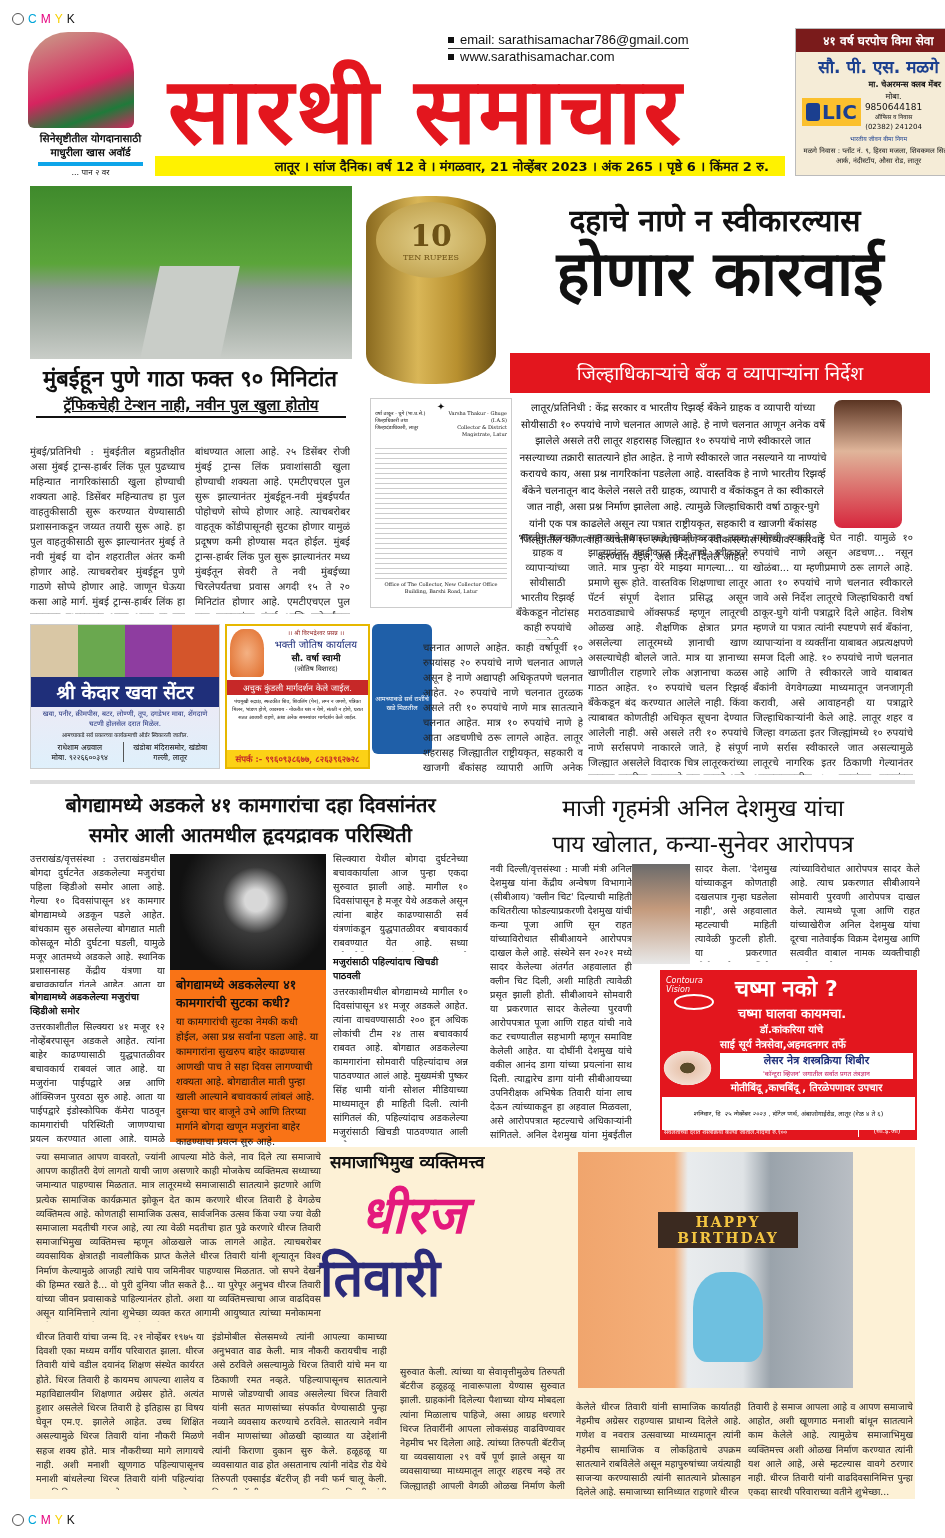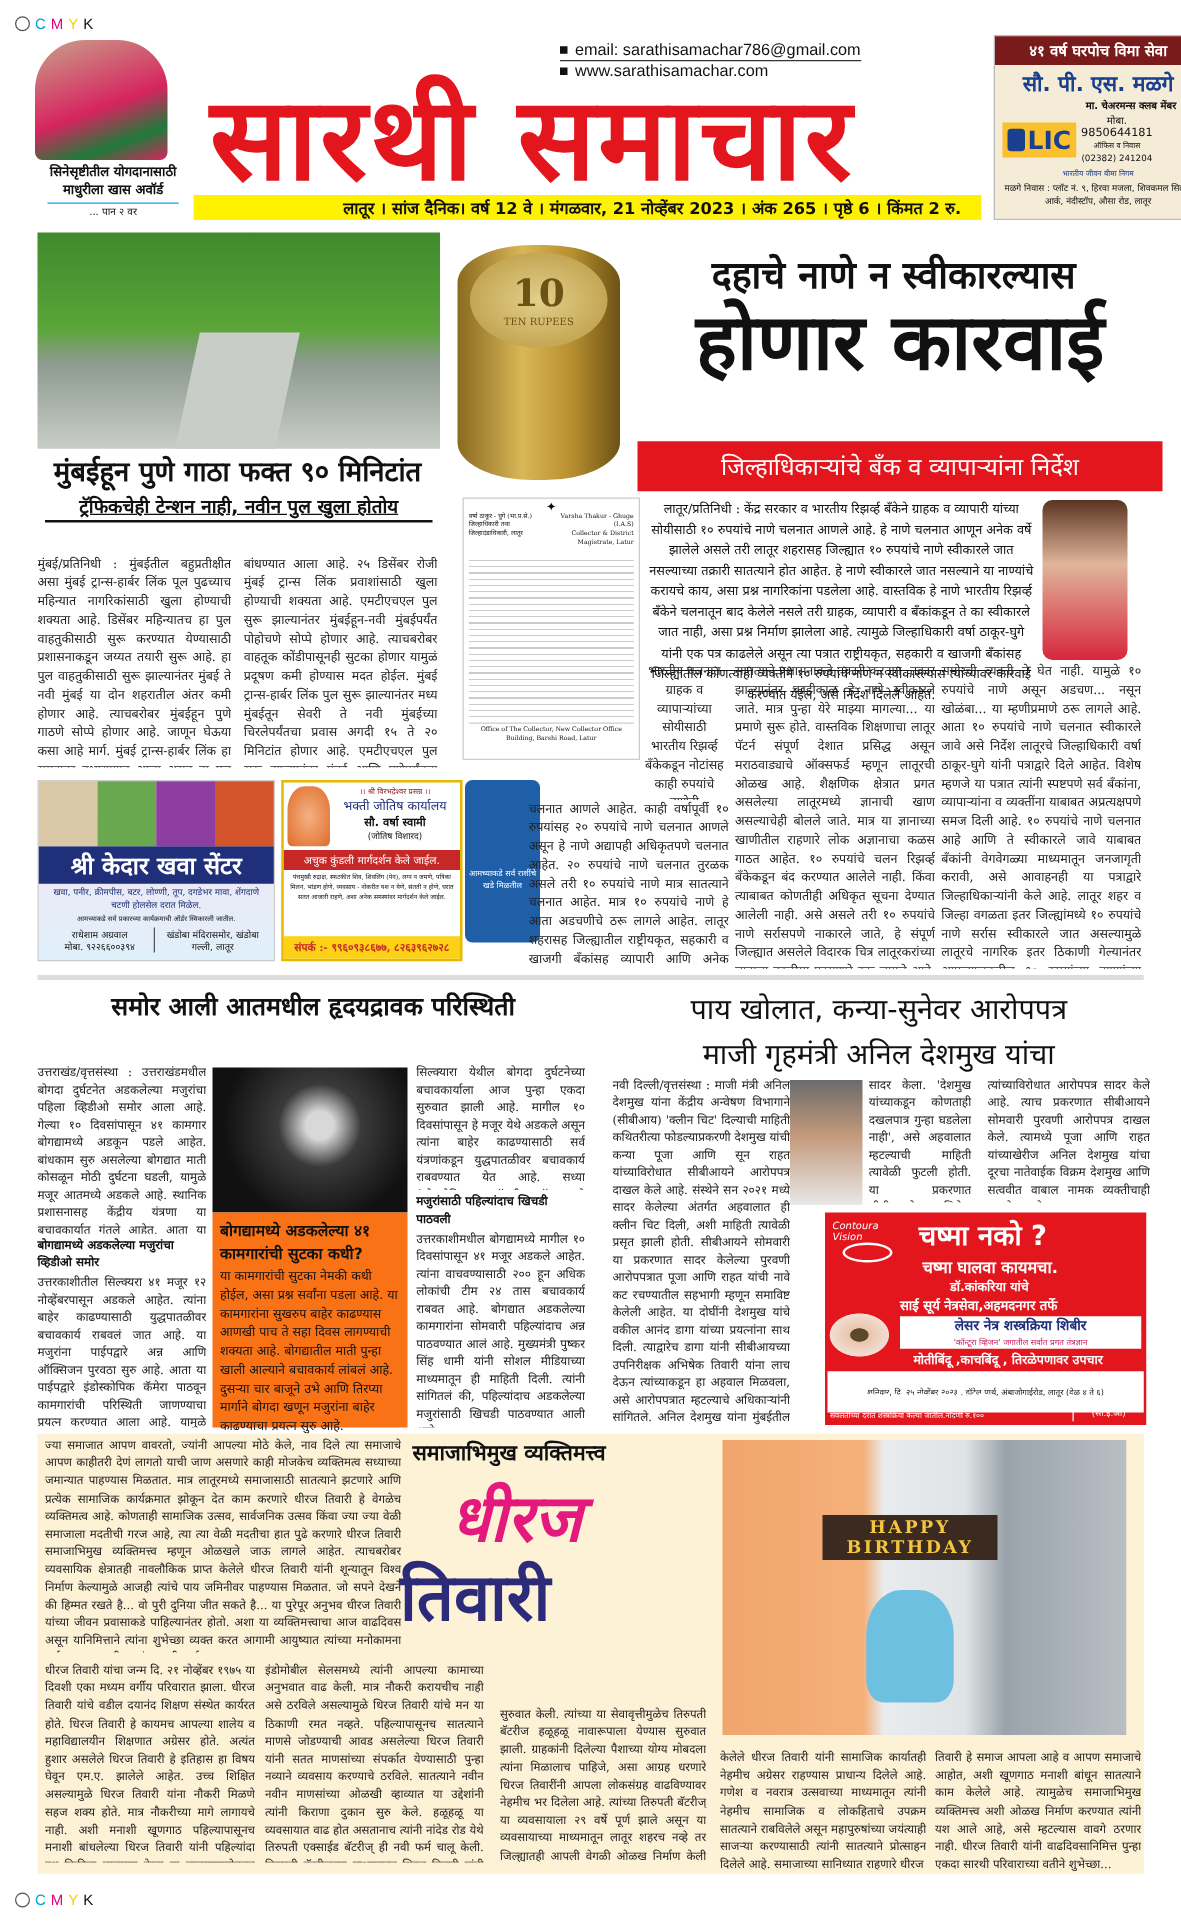--- a/index.html
+++ b/index.html
@@ -37,21 +37,21 @@
   <span class="c">C</span>
     <span class="m">M</span>
     <span class="y">Y</span>
     <span class="k">K</span>
 </div>
 
 <div class="abs" style="left:28px;top:32px;width:106px;height:96px;background:linear-gradient(160deg,#c9a28a 0%,#d6245f 55%,#1f7a3a 80%,#d6245f 100%);border-radius:40px 40px 6px 6px"></div>
 <div class="abs" style="left:28px;top:131px;width:125px;text-align:center;font-family:'DejaVu Sans',sans-serif;font-size:10.5px;line-height:14px;font-weight:bold">
   <div>सिनेसृष्टीतील योगदानासाठी</div>
   <div>माधुरीला खास अवॉर्ड</div>
-  <div style="border-top:1px solid #0ea5e9;margin:3px 10px 0;font-size:8px;font-weight:normal">... पान २ वर</div>
+  <div style="border-top:4px solid #0ea5e9;margin:3px 10px 0;font-size:8px;font-weight:normal">... पान २ वर</div>
 </div>
 
 <div class="abs contact" style="left:448px;top:32px">
   <div class="row" style="border-bottom:1px solid #333">
       <span class="sq"></span>
       <span>email: sarathisamachar786@gmail.com</span>
     </div>
   <div class="row">
       <span class="sq"></span>
       <span>www.sarathisamachar.com</span>
@@ -157,37 +157,38 @@
 <div class="abs" style="left:518px;top:400px;width:310px;font-size:10.2px;line-height:16.5px;text-align:center">लातूर/प्रतिनिधी : केंद्र सरकार व भारतीय रिझर्व्ह बँकेने ग्राहक व व्यापारी यांच्या सोयीसाठी १० रुपयांचे नाणे चलनात आणले आहे. हे नाणे चलनात आणून अनेक वर्षे झालेले असले तरी लातूर शहरासह जिल्ह्यात १० रुपयांचे नाणे स्वीकारले जात नसल्याच्या तक्रारी सातत्याने होत आहेत. हे नाणे स्वीकारले जात नसल्याने या नाण्यांचे करायचे काय, असा प्रश्न नागरिकांना पडलेला आहे. वास्तविक हे नाणे भारतीय रिझर्व्ह बँकेने चलनातून बाद केलेले नसले तरी ग्राहक, व्यापारी व बँकांकडून ते का स्वीकारले जात नाही, असा प्रश्न निर्माण झालेला आहे. त्यामुळे जिल्हाधिकारी वर्षा ठाकूर-घुगे यांनी एक पत्र काढलेले असून त्या पत्रात राष्ट्रीयकृत, सहकारी व खाजगी बँकांसह जिल्ह्यातील कोणत्याही व्यक्तीने १० रुपयांचे नाणे न स्वीकारल्यास त्यांच्यावर कारवाई करण्यात येईल, असे निर्देश दिलेले आहेत.</div>
 <div class="abs" style="left:834px;top:400px;width:68px;height:128px;border-radius:8px;background:linear-gradient(180deg,#5a3422 0%,#e0b59a 40%,#d7263d 100%)"></div>
 <div class="abs body-text" style="left:515px;top:530px;width:65px;height:110px;overflow:hidden;text-align:center">भारतीय चलनात ग्राहक व व्यापाऱ्यांच्या सोयीसाठी भारतीय रिझर्व्ह बँकेकडून नोटांसह काही रुपयांचे नाणेही</div>
 <div class="abs body-text" style="left:423px;top:640px;width:160px;height:135px;overflow:hidden">चलनात आणले आहेत. काही वर्षापूर्वी १० रुपयांसह २० रुपयांचे नाणे चलनात आणले असून हे नाणे अद्यापही अधिकृतपणे चलनात आहेत. २० रुपयांचे नाणे चलनात तुरळक असले तरी १० रुपयांचे नाणे मात्र सातत्याने चलनात आहेत. मात्र १० रुपयांचे नाणे हे आता अडचणीचे ठरू लागले आहेत. लातूर शहरासह जिल्ह्यातील राष्ट्रीयकृत, सहकारी व खाजगी बँकांसह व्यापारी आणि अनेक व्यक्ती दैनंदिन चलनात १० रुपयांचे नाणे स्वीकारत नाहीत. याबाबत १० रुपयांचे नाणे ज्यांकडे आहेत ते</div>
 <div class="abs body-text" style="left:588px;top:530px;width:160px;height:245px;overflow:hidden">सातत्याने प्रशासनाकडे तक्रारी करतात. तक्रार झाल्यानंतर काहीकाळ हे नाणे स्वीकारले जाते. मात्र पुन्हा येरे माझ्या मागल्या... या प्रमाणे सुरू होते. वास्तविक शिक्षणाचा लातूर पॅटर्न संपूर्ण देशात प्रसिद्ध असून मराठवाड्याचे ऑक्सफर्ड म्हणून लातूरची ओळख आहे. शैक्षणिक क्षेत्रात प्रगत असलेल्या लातूरमध्ये ज्ञानाची खाण असल्याचेही बोलले जाते. मात्र या ज्ञानाच्या खाणीतील राहणारे लोक अज्ञानाचा कळस गाठत आहेत. १० रुपयांचे चलन रिझर्व्ह बँकेकडून बंद करण्यात आलेले नाही. किंवा त्याबाबत कोणतीही अधिकृत सूचना देण्यात आलेली नाही. असे असले तरी १० रुपयांचे नाणे सर्रासपणे नाकारले जाते, हे संपूर्ण जिल्ह्यात असलेले विदारक चित्र लातूरकरांच्या ज्ञानाला काळीमा फासणारे ठरू लागले आहे. काही व्यापारी किंवा व्यक्ति १० रुपयांचे नाणे विनातक्रार स्वीकारताना पाहण्यास मिळतात. मात्र त्याच व्यापाऱ्यांकडून हे नाणे चलनात फिरवण्यासाठी देऊ केले तर</div>
 <div class="abs body-text" style="left:753px;top:530px;width:160px;height:245px;overflow:hidden">समोरची व्यक्ती ते घेत नाही. यामुळे १० रुपयांचे नाणे असून अडचण... नसून खोळंबा... या म्हणीप्रमाणे ठरू लागले आहे. आता १० रुपयांचे नाणे चलनात स्वीकारले जावे असे निर्देश लातूरचे जिल्हाधिकारी वर्षा ठाकूर-घुगे यांनी पत्राद्वारे दिले आहेत. विशेष म्हणजे या पत्रात त्यांनी स्पष्टपणे सर्व बँकांना, व्यापाऱ्यांना व व्यक्तींना याबाबत अप्रत्यक्षपणे समज दिली आहे. १० रुपयांचे नाणे चलनात आहे आणि ते स्वीकारले जावे याबाबत बँकांनी वेगवेगळ्या माध्यमातून जनजागृती करावी, असे आवाहनही या पत्राद्वारे जिल्हाधिकाऱ्यांनी केले आहे. लातूर शहर व जिल्हा वगळता इतर जिल्ह्यांमध्ये १० रुपयांचे नाणे सर्रास स्वीकारले जात असल्यामुळे लातूरचे नागरिक इतर ठिकाणी गेल्यानंतर आपल्याजवळील १० रुपयांच्या नाण्यांच्या माध्यमातून व्यवहार करतात. मात्र आता जिल्हाधिकाऱ्यांनी निर्देश दिल्यामुळे लातूरच्या नागरिकांनाही लातुरातच १० रुपयांच्या नाण्यांच्या माध्यमातून व्यवहार करता येणार आहे.</div>
 
 <div class="abs hr" style="left:30px;top:780px;width:885px"></div>
 
 <div class="abs headline" style="left:28px;top:790px;width:445px;font-size:20px;text-align:center;line-height:30px">
+  <div>बोगद्यामध्ये अडकले ४१ कामगारांचा दहा दिवसांनंतर</div>
   <div>समोर आली आतमधील हृदयद्रावक परिस्थिती</div>
 </div>
 <div class="abs body-text" style="left:30px;top:852px;width:135px;height:135px;overflow:hidden;font-size:9.5px;line-height:14px">उत्तराखंड/वृत्तसंस्था : उत्तराखंडमधील बोगदा दुर्घटनेत अडकलेल्या मजुरांचा पहिला व्हिडीओ समोर आला आहे. गेल्या १० दिवसांपासून ४१ कामगार बोगद्यामध्ये अडकून पडले आहेत. बांधकाम सुरु असलेल्या बोगद्यात माती कोसळून मोठी दुर्घटना घडली, यामुळे मजूर आतमध्ये अडकले आहे. स्थानिक प्रशासनासह केंद्रीय यंत्रणा या बचावकार्यात गुंतले आहेत. आता या मजुरांचा पहिला व्हिडीओ समोर आला आहे.</div>
 <div class="abs" style="left:30px;top:990px;width:135px;font-size:9.5px;font-weight:bold;line-height:14px">बोगद्यामध्ये अडकलेल्या मजुरांचा व्हिडीओ समोर</div>
 <div class="abs body-text" style="left:30px;top:1020px;width:135px;height:122px;overflow:hidden;font-size:9.5px;line-height:14px">उत्तरकाशीतील सिल्क्यरा ४१ मजूर १२ नोव्हेंबरपासून अडकले आहेत. त्यांना बाहेर काढण्यासाठी युद्धपातळीवर बचावकार्य राबवलं जात आहे. या मजुरांना पाईपद्वारे अन्न आणि ऑक्सिजन पुरवठा सुरु आहे. आता या पाईपद्वारे इंडोस्कोपिक कॅमेरा पाठवून कामगारांची परिस्थिती जाणण्याचा प्रयत्न करण्यात आला आहे. यामुळे बोगद्याच्या आतील मजुरांची परिस्थिती समोर आली आहे.</div>
 <div class="abs" style="left:170px;top:854px;width:156px;height:116px;background:radial-gradient(circle at 55% 40%,#d8d8d8 0 10%,#3a3a3a 30%,#111 70%)"></div>
 <div class="abs" style="left:170px;top:970px;width:156px;height:172px;background:#f97316;padding:6px">
   <div style="font-family:'DejaVu Sans',sans-serif;font-weight:bold;font-size:12.5px;line-height:18px">बोगद्यामध्ये अडकलेल्या ४१ कामगारांची सुटका कधी?</div>
   <div style="font-family:'DejaVu Sans',sans-serif;font-size:10px;line-height:15px;margin-top:2px">या कामगारांची सुटका नेमकी कधी होईल, असा प्रश्न सर्वांना पडला आहे. या कामगारांना सुखरुप बाहेर काढण्यास आणखी पाच ते सहा दिवस लागण्याची शक्यता आहे. बोगद्यातील माती पुन्हा खाली आल्याने बचावकार्य लांबलं आहे. दुसऱ्या चार बाजूने उभे आणि तिरप्या मार्गाने बोगदा खणून मजुरांना बाहेर काढण्याचा प्रयत्न सुरु आहे.</div>
 </div>
 <div class="abs body-text" style="left:333px;top:852px;width:135px;height:100px;overflow:hidden;font-size:9.5px;line-height:14px">सिल्क्यारा येथील बोगदा दुर्घटनेच्या बचावकार्याला आज पुन्हा एकदा सुरुवात झाली आहे. मागील १० दिवसांपासून हे मजूर येथे अडकले असून त्यांना बाहेर काढण्यासाठी सर्व यंत्रणांकडून युद्धपातळीवर बचावकार्य राबवण्यात येत आहे. सध्या एंडोस्कोपिक फ्लॅक्सी कॅमऱ्याद्वारे मजुरांना मदत केली जात आहे.</div>
 <div class="abs" style="left:333px;top:955px;width:135px;font-size:9.5px;font-weight:bold;line-height:14px">मजुरांसाठी पहिल्यांदाच खिचडी पाठवली</div>
 <div class="abs body-text" style="left:333px;top:985px;width:135px;height:157px;overflow:hidden;font-size:9.5px;line-height:14px">उत्तरकाशीमधील बोगद्यामध्ये मागील १० दिवसांपासून ४१ मजूर अडकले आहेत. त्यांना वाचवण्यासाठी २०० हून अधिक लोकांची टीम २४ तास बचावकार्य राबवत आहे. बोगद्यात अडकलेल्या कामगारांना सोमवारी पहिल्यांदाच अन्न पाठवण्यात आलं आहे. मुख्यमंत्री पुष्कर सिंह धामी यांनी सोशल मीडियाच्या माध्यमातून ही माहिती दिली. त्यांनी सांगितलं की, पहिल्यांदाच अडकलेल्या मजुरांसाठी खिचडी पाठवण्यात आली आहे.</div>
 
 <div class="abs" style="left:488px;top:790px;width:430px;font-family:'DejaVu Sans',sans-serif;font-size:23px;text-align:center;line-height:36px">
+  <div>माजी गृहमंत्री अनिल देशमुख यांचा</div>
   <div>पाय खोलात, कन्या-सुनेवर आरोपपत्र</div>
-  <div>माजी गृहमंत्री अनिल देशमुख यांचा</div>
 </div>
 <div class="abs body-text" style="left:490px;top:862px;width:142px;height:280px;overflow:hidden;font-size:9.5px;line-height:14px">नवी दिल्ली/वृत्तसंस्था : माजी मंत्री अनिल देशमुख यांना केंद्रीय अन्वेषण विभागाने (सीबीआय) 'क्लीन चिट' दिल्याची माहिती कथितरीत्या फोडल्याप्रकरणी देशमुख यांची कन्या पूजा आणि सून राहत यांच्याविरोधात सीबीआयने आरोपपत्र दाखल केले आहे. संस्थेने सन २०२१ मध्ये सादर केलेल्या अंतर्गत अहवालात ही क्लीन चिट दिली, अशी माहिती त्यावेळी प्रसृत झाली होती. सीबीआयने सोमवारी या प्रकरणात सादर केलेल्या पुरवणी आरोपपत्रात पूजा आणि राहत यांची नावे कट रचण्यातील सहभागी म्हणून समाविष्ट केलेली आहेत. या दोघींनी देशमुख यांचे वकील आनंद डागा यांच्या प्रयत्नांना साथ दिली. त्याद्वारेच डागा यांनी सीबीआयच्या उपनिरीक्षक अभिषेक तिवारी यांना लाच देऊन त्यांच्याकडून हा अहवाल मिळवला, असे आरोपपत्रात म्हटल्याचे अधिकाऱ्यांनी सांगितले. अनिल देशमुख यांना मुंबईतील हॉटेलमालक आणि बारचालकांकडून खंडणी गोळा करण्यास सांगितले होते, असा आरोप मुंबईचे माजी पोलीस आयुक्त परमबीरसिंह यांनी केला होता. त्या आरोपांच्या तपास करण्याचा आदेश मुंबई उच्च न्यायालयाने सीबीआयला दिला होता. या तपासाचा अहवाल सीबीआयने न्यायालयात</div>
 <div class="abs" style="left:632px;top:864px;width:58px;height:100px;background:linear-gradient(180deg,#6b6b6b 0%,#c49a7c 45%,#e8e8e8 100%)"></div>
 <div class="abs body-text" style="left:695px;top:862px;width:82px;height:100px;overflow:hidden;font-size:9.5px;line-height:14px">सादर केला. 'देशमुख यांच्याकडून कोणताही दखलपात्र गुन्हा घडलेला नाही', असे अहवालात म्हटल्याची माहिती त्यावेळी फुटली होती. या प्रकरणात सीबीआयने अभिषेक तिवारी आणि आनंद डागा यांना अटक करून</div>
 <div class="abs body-text" style="left:790px;top:862px;width:130px;height:100px;overflow:hidden;font-size:9.5px;line-height:14px">त्यांच्याविरोधात आरोपपत्र सादर केले आहे. त्याच प्रकरणात सीबीआयने सोमवारी पुरवणी आरोपपत्र दाखल केले. त्यामध्ये पूजा आणि राहत यांच्याखेरीज अनिल देशमुख यांचा दूरचा नातेवाईक विक्रम देशमुख आणि सत्ववीत वाबाल नामक व्यक्तीचाही समावेश आहे.</div>
 
 <div class="abs" style="left:660px;top:970px;width:257px;height:170px;background:#e3161e;color:#fff;font-family:'DejaVu Sans',sans-serif">
   <div style="position:absolute;left:6px;top:6px;font-style:italic;font-size:8px;line-height:9px;width:50px">Contoura Vision</div>
   <div style="position:absolute;left:14px;top:24px;width:40px;height:16px;border:2px solid #fff;border-radius:50%"></div>
   <div style="position:absolute;left:75px;top:2px;font-size:22px;font-weight:bold">चष्मा नको ?</div>
@@ -206,21 +207,21 @@
     <div>(सी.ई.ओ)</div>
   </div>
 </div>
 
 <div class="abs" style="left:30px;top:1147px;width:415px;height:352px;background:#fdf1d6"></div>
 <div class="abs" style="left:445px;top:1147px;width:470px;height:352px;background:#fdf1d6"></div>
 <div class="abs body-text" style="left:36px;top:1150px;width:285px;height:172px;overflow:hidden;font-size:9.3px;line-height:14.2px">ज्या समाजात आपण वावरतो, ज्यांनी आपल्या मोठे केले, नाव दिले त्या समाजाचे आपण काहीतरी देणं लागतो याची जाण असणारे काही मोजकेच व्यक्तिमत्व सध्याच्या जमान्यात पाहण्यास मिळतात. मात्र लातूरमध्ये समाजासाठी सातत्याने झटणारे आणि प्रत्येक सामाजिक कार्यक्रमात झोकून देत काम करणारे धीरज तिवारी हे वेगळेच व्यक्तिमत्व आहे. कोणताही सामाजिक उत्सव, सार्वजनिक उत्सव किंवा ज्या ज्या वेळी समाजाला मदतीची गरज आहे, त्या त्या वेळी मदतीचा हात पुढे करणारे धीरज तिवारी समाजाभिमुख व्यक्तिमत्त्व म्हणून ओळखले जाऊ लागले आहेत. त्याचबरोबर व्यवसायिक क्षेत्रातही नावलौकिक प्राप्त केलेले धीरज तिवारी यांनी शून्यातून विश्व निर्माण केल्यामुळे आजही त्यांचे पाय जमिनीवर पाहण्यास मिळतात. जो सपने देखने की हिम्मत रखते है... वो पुरी दुनिया जीत सकते है... या पुरेपूर अनुभव धीरज तिवारी यांच्या जीवन प्रवासाकडे पाहिल्यानंतर होतो. अशा या व्यक्तिमत्त्वाचा आज वाढदिवस असून यानिमित्ताने त्यांना शुभेच्छा व्यक्त करत आगामी आयुष्यात त्यांच्या मनोकामना पूर्ण व्हाव्यात अशी जगदंबाचरणी प्रार्थना...</div>
 <div class="abs" style="left:330px;top:1150px;width:240px;font-family:'DejaVu Sans',sans-serif;font-size:17px;font-weight:bold">समाजाभिमुख व्यक्तिमत्त्व</div>
 <div class="abs" style="left:360px;top:1177px;font-family:'DejaVu Sans',sans-serif;font-size:52px;font-weight:bold;color:#e4197d;font-style:italic">धीरज</div>
 <div class="abs" style="left:320px;top:1240px;font-family:'DejaVu Sans',sans-serif;font-size:52px;font-weight:bold;color:#2b2b7a;">तिवारी</div>
-<div class="abs" style="left:578px;top:1152px;width:323px;height:236px;background:linear-gradient(90deg,#f0a56d 0%,#f5b07a 35%,#e9ecee 40%,#dfe3e6 60%,#9aa3ab 70%,#b9bec4 100%)">
+<div class="abs" style="left:578px;top:1152px;width:275px;height:236px;background:linear-gradient(90deg,#f0a56d 0%,#f5b07a 35%,#e9ecee 40%,#dfe3e6 60%,#9aa3ab 70%,#b9bec4 100%)">
   <div style="position:absolute;left:80px;top:60px;width:140px;font-family:'DejaVu Serif',serif;font-weight:bold;font-size:14px;color:#f4c542;background:#3b2a20;text-align:center;padding:2px 0;letter-spacing:2px">HAPPY BIRTHDAY</div>
   <div style="position:absolute;left:115px;top:120px;width:70px;height:90px;background:#6ec0e0;border-radius:40% 40% 20% 20%"></div>
 </div>
 <div class="abs body-text" style="left:36px;top:1330px;width:168px;height:160px;overflow:hidden;font-size:9.3px;line-height:14.2px">धीरज तिवारी यांचा जन्म दि. २१ नोव्हेंबर १९७५ या दिवशी एका मध्यम वर्गीय परिवारात झाला. धीरज तिवारी यांचे वडील दयानंद शिक्षण संस्थेत कार्यरत होते. धिरज तिवारी हे कायमच आपल्या शालेय व महाविद्यालयीन शिक्षणात अग्रेसर होते. अत्यंत हुशार असलेले धिरज तिवारी हे इतिहास हा विषय घेवून एम.ए. झालेले आहेत. उच्च शिक्षित असल्यामुळे धिरज तिवारी यांना नौकरी मिळणे सहज शक्य होते. मात्र नौकरीच्या मागे लागायचे नाही. अशी मनाशी खूणगाठ पहिल्यापासूनच मनाशी बांधलेल्या धिरज तिवारी यांनी पहिल्यांदा दुध विक्रीचा व्यवसाय केला या व्यवसायासोबतच आपला गाडा व्यवस्थित चालावा यासाठी त्यांनी एका चार्टर्ड अकाऊंटंटच्या हाताखाली अनुभवासाठी नौकरीही केली. त्यानंतर</div>
 <div class="abs body-text" style="left:212px;top:1330px;width:175px;height:160px;overflow:hidden;font-size:9.3px;line-height:14.2px">इंडोमोबील सेलसमध्ये त्यांनी आपल्या कामाच्या अनुभवात वाढ केली. मात्र नौकरी करायचीच नाही असे ठरविले असल्यामुळे धिरज तिवारी यांचे मन या ठिकाणी रमत नव्हते. पहिल्यापासूनच सातत्याने माणसे जोडण्याची आवड असलेल्या धिरज तिवारी यांनी सतत माणसांच्या संपर्कात येण्यासाठी पुन्हा नव्याने व्यवसाय करण्याचे ठरविले. सातत्याने नवीन नवीन माणसांच्या ओळखी व्हाव्यात या उद्देशांनी त्यांनी किराणा दुकान सुरु केले. हळूहळू या व्यवसायात वाढ होत असतानाच त्यांनी नांदेड रोड येथे तिरुपती एक्साईड बॅटरीज् ही नवी फर्म चालू केली. तिरुपती बॅटरीजच्या माध्यमातून धिरज तिवारी यांनी आपल्या व्यवसायावर निष्ठा व श्रद्धा ठेवत ग्राहकांना विनम्र व तत्पर सेवा देण्यास</div>
 <div class="abs body-text" style="left:400px;top:1365px;width:165px;height:128px;overflow:hidden;font-size:9.3px;line-height:14.2px">सुरुवात केली. त्यांच्या या सेवावृत्तीमुळेच तिरुपती बॅटरीज हळूहळू नावारूपाला येण्यास सुरुवात झाली. ग्राहकांनी दिलेल्या पैशाच्या योग्य मोबदला त्यांना मिळालाच पाहिजे, असा आग्रह धरणारे धिरज तिवारींनी आपला लोकसंग्रह वाढविण्यावर नेहमीच भर दिलेला आहे. त्यांच्या तिरुपती बॅटरीज् या व्यवसायाला २९ वर्षे पूर्ण झाले असून या व्यवसायाच्या माध्यमातून लातूर शहरच नव्हे तर जिल्ह्यातही आपली वेगळी ओळख निर्माण केली आहे. यशस्वी व्यवसायिक म्हणून ओळख निर्माण</div>
 <div class="abs body-text" style="left:576px;top:1400px;width:165px;height:100px;overflow:hidden;font-size:9.3px;line-height:14.2px">केलेले धीरज तिवारी यांनी सामाजिक कार्यातही नेहमीच अग्रेसर राहण्यास प्राधान्य दिलेले आहे. गणेश व नवरात्र उत्सवाच्या माध्यमातून त्यांनी नेहमीच सामाजिक व लोकहिताचे उपक्रम सातत्याने राबविलेले असून महापुरुषांच्या जयंत्याही साजऱ्या करण्यासाठी त्यांनी सातत्याने प्रोत्साहन दिलेले आहे. समाजाच्या सानिध्यात राहणारे धीरज</div>
 <div class="abs body-text" style="left:748px;top:1400px;width:165px;height:100px;overflow:hidden;font-size:9.3px;line-height:14.2px">तिवारी हे समाज आपला आहे व आपण समाजाचे आहोत, अशी खूणगाठ मनाशी बांधून सातत्याने काम केलेले आहे. त्यामुळेच समाजाभिमुख व्यक्तिमत्त्व अशी ओळख निर्माण करण्यात त्यांनी यश आले आहे, असे म्हटल्यास वावगे ठरणार नाही. धीरज तिवारी यांनी वाढदिवसानिमित्त पुन्हा एकदा सारथी परिवाराच्या वतीने शुभेच्छा...</div>
 
 </body></html>

